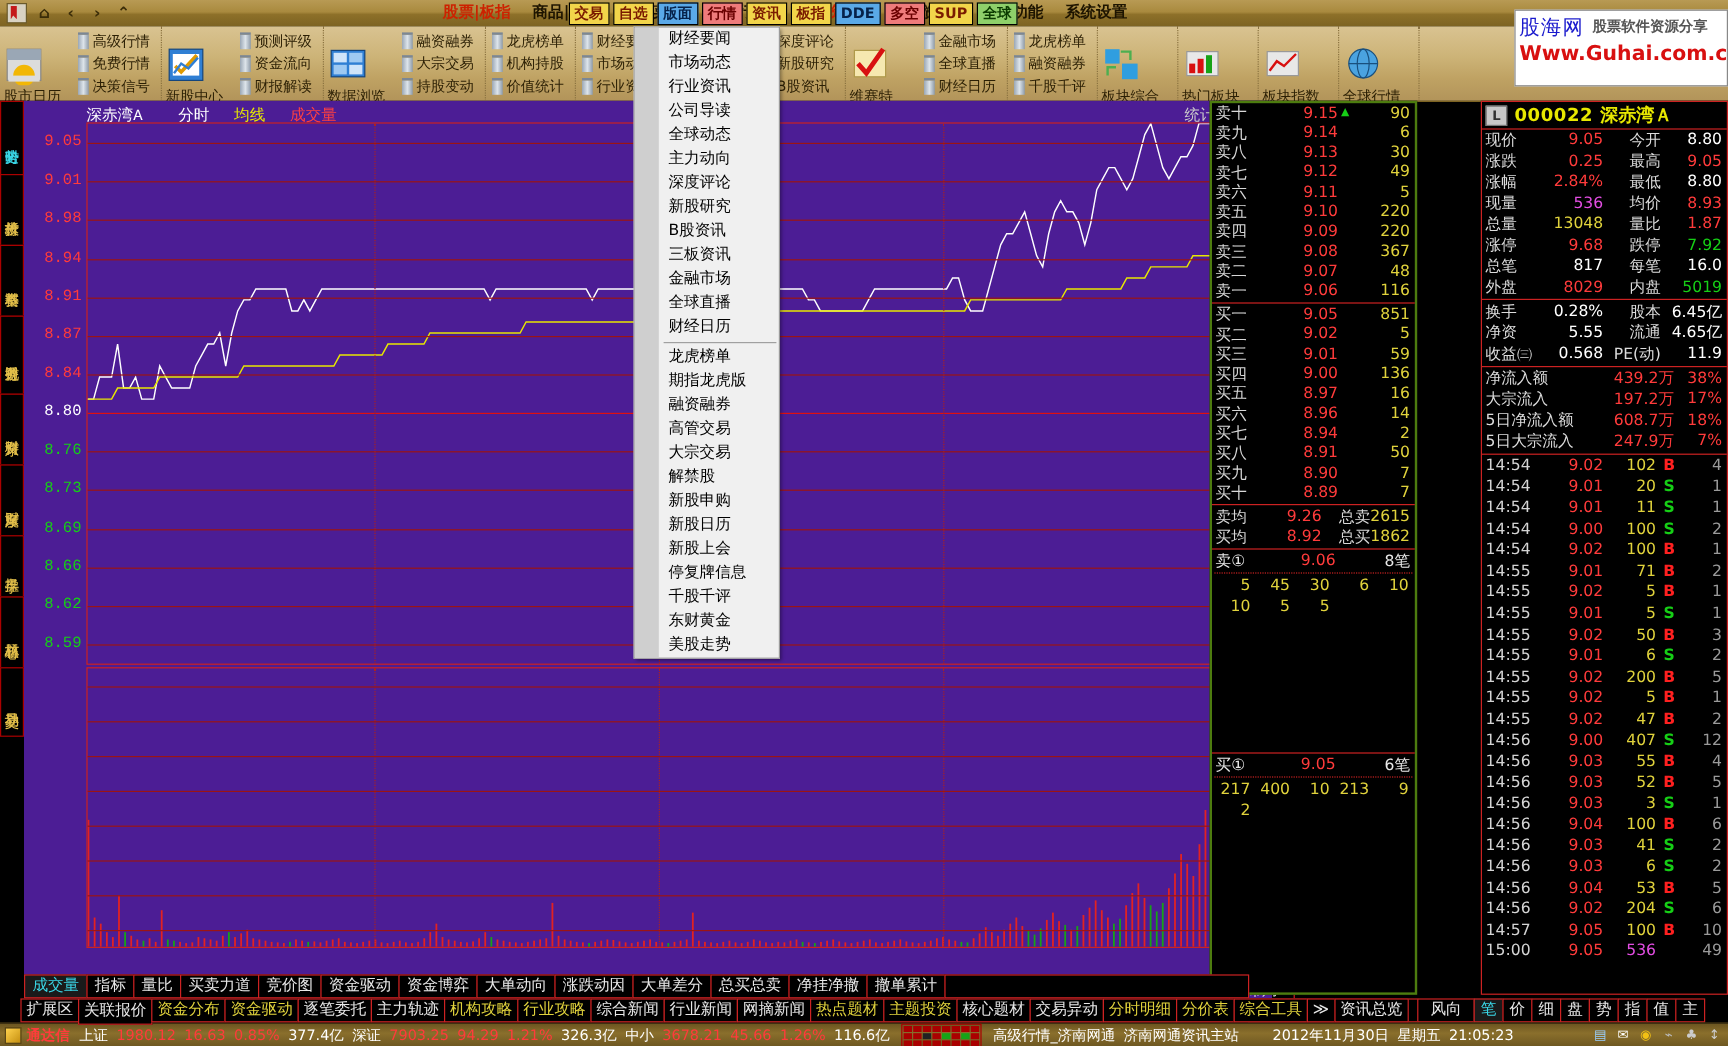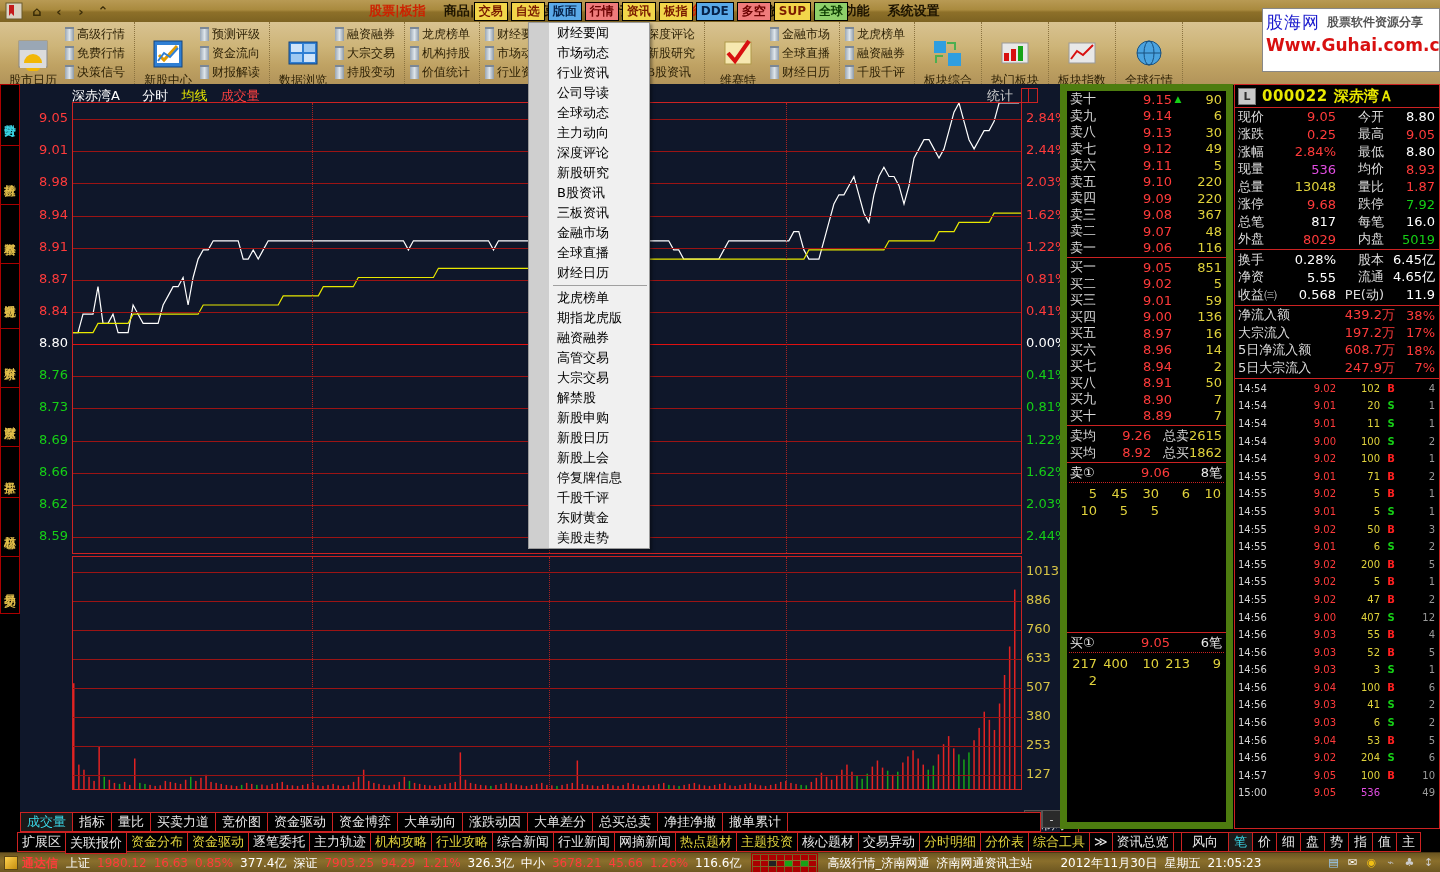--- a/index.html
+++ b/index.html
@@ -16,24 +16,24 @@
   .menu-item.hot{color:#cc2200;}
   .menu-item.active{color:#cc2200;}
   .topbtns{position:absolute;right:592px;top:2px;display:flex;gap:3px;}
   .tbtn{height:17px;line-height:17px;padding:0 4px;font-size:12px;font-weight:bold;border:1px solid #000;color:#000;}
 
   
   .ribbon{position:absolute;left:0;top:22px;width:1440px;height:62px;
     background:linear-gradient(to bottom,#d9c391 0%,#cdb478 40%,#bfa263 70%,#b2945a 100%);
     border-bottom:1px solid #7d6322;display:flex;align-items:stretch;}
   .rgroup{display:flex;align-items:center;border-right:1px dotted #8b7340;padding:0 3px;}
-  .bigbtn{width:60px;display:flex;flex-direction:column;align-items:center;justify-content:flex-end;height:72px;}
+  .bigbtn{width:60px;display:flex;flex-direction:column;justify-content:flex-end;height:72px;}
   .bigbtn .lbl{font-size:12px;color:#2b1f04;margin-top:1px;}
   .icbox{width:34px;height:34px;margin-top:2px;}
-  .colcmds{display:flex;flex-direction:column;justify-content:center;height:60px;padding:0 2px;font-family:Liberation Serif, serif;}
+  .colcmds{display:flex;flex-direction:column;justify-content:center;height:60px;padding:0 2px;}
   .cmd{display:flex;align-items:center;height:19px;font-size:12px;color:#2b1f04;white-space:nowrap;padding-right:4px;}
   .cmd .pill{display:inline-block;width:9px;height:12px;margin-right:3px;
     background:linear-gradient(to right,#9aa7b5,#dde4ea,#8d9aa8);border-top:2px solid #7b8795;}
 
   
   .watermark{position:absolute;right:0;top:8px;width:176px;height:62px;background:#fff;border:1px solid #888;}
   .wm1{position:absolute;left:3px;top:2px;font-size:17px;font-weight:normal;color:#1a1acd;letter-spacing:1px;}
   .wm2{position:absolute;left:64px;top:5px;font-size:12px;font-weight:bold;color:#555;letter-spacing:0px;}
   .wm3{position:absolute;left:3px;top:26px;font-size:17px;font-weight:bold;color:#d81010;}
 
@@ -51,21 +51,21 @@
   .vtab span{writing-mode:vertical-rl;text-orientation:upright;font-size:12px;color:#e4c04a;letter-spacing:0px;line-height:14px;}
   .vtab.sel span{color:#3ad8e8;}
 
   
   .lbtns{position:absolute;left:20px;top:618px;width:55px;}
   .lbtn{height:22px;border:1px solid #aa0000;box-sizing:border-box;margin-bottom:-1px;
     display:flex;align-items:center;justify-content:center;font-size:12px;
     background:linear-gradient(to bottom,#fbeedd,#ecd7b7);color:#8a2a12;}
 
   
-  .chart{position:absolute;left:20px;top:84px;width:1040px;height:748px;background:#0f172a;}
+  .chart{position:absolute;left:20px;top:84px;width:1040px;height:748px;background:#4c1d95;font-family:Liberation Mono, monospace;}
   .chart-title{position:absolute;left:52px;top:3px;font-size:13px;color:#fff;white-space:nowrap;}
   .chart-title .y{color:#e8e800;}
   .chart-title .r{color:#ff4040;}
   .stat-lbl{position:absolute;right:47px;top:3px;font-size:13px;color:#cccccc;}
   .stat-box{position:absolute;right:22px;top:4px;width:15px;height:13px;border:1px solid #cc2222;}
   .stat-box:after{content:"";position:absolute;left:6px;top:0;width:1px;height:13px;background:#cc2222;}
 
   .plot{position:absolute;left:52px;top:18px;width:950px;height:452px;border:1px solid #cc2222;box-sizing:border-box;}
   .vol{position:absolute;left:52px;top:472px;width:950px;height:234px;border:1px solid #cc2222;box-sizing:border-box;}
   .hline{position:absolute;left:0;width:100%;height:1px;background:#9b1414;}
@@ -79,21 +79,21 @@
   .taxis{position:absolute;left:52px;top:708px;width:950px;height:18px;}
   .tlab{position:absolute;font-size:13px;color:#ff4444;}
 
   .layout-btn{position:absolute;left:1004px;top:731px;width:55px;height:20px;border:1px solid #cc2222;box-sizing:border-box;
     display:flex;align-items:center;justify-content:center;color:#ddd;font-size:13px;}
   .pmz{position:absolute;left:1004px;top:726px;width:55px;height:18px;display:flex;}
   .pmz div{flex:1;border:1px solid #555;box-sizing:border-box;background:#2a2a2a;color:#ddd;font-size:11px;
     display:flex;align-items:center;justify-content:center;}
 
   
-  .obook{position:absolute;left:1060px;top:84px;width:173px;height:745px;border:7px solid #4d7c0f;box-sizing:border-box;background:#000;}
+  .obook{position:absolute;left:1008px;top:84px;width:173px;height:745px;border:2px solid #4d7c0f;box-sizing:border-box;background:#000;}
   .orow{display:flex;align-items:center;height:16.5px;font-size:13px;}
   .orow .lv{width:40px;padding-left:3px;color:#d8d8d8;}
   .orow .px{width:62px;text-align:right;color:#ff3b3b;}
   .orow .ar{width:12px;text-align:center;font-size:9px;color:#16cf16;}
   .orow .qt{flex:1;text-align:right;padding-right:4px;color:#e0d23c;}
   .osep{height:1px;background:#cc2222;margin:1px 0;}
   .avgrow{display:flex;align-items:center;height:17px;font-size:13px;}
   .avgrow .a{width:40px;padding-left:3px;color:#d8d8d8;}
   .avgrow .b{width:52px;text-align:right;color:#ff3b3b;}
   .avgrow .c{width:36px;text-align:right;padding-left:6px;color:#d8d8d8;}
@@ -116,21 +116,21 @@
   .frow{display:flex;height:17.5px;align-items:center;font-size:13px;}
   .frow .k{width:40px;padding-left:3px;color:#dcdcdc;}
   .frow .v{width:58px;text-align:right;}
   .frow .k2{width:42px;text-align:right;padding-left:6px;color:#dcdcdc;}
   .frow .v2{flex:1;text-align:right;padding-right:4px;}
   .vW{color:#ffffff;} .vR{color:#ff3b3b;} .vG{color:#16cf16;} .vY{color:#e0d23c;} .vM{color:#e24de2;}
   .flowrow{display:flex;height:17.5px;align-items:center;font-size:13px;}
   .flowrow .k{flex:1;padding-left:3px;color:#dcdcdc;}
   .flowrow .v{width:74px;text-align:right;color:#ff3b3b;}
   .flowrow .p{width:40px;text-align:right;padding-right:4px;color:#ff3b3b;}
-  .tkrow{display:flex;height:17.6px;align-items:center;font-size:10px;}
+  .tkrow{display:flex;height:17.6px;align-items:center;font-size:13px;}
   .tkrow .t{width:46px;padding-left:3px;color:#d4d4d4;}
   .tkrow .p{width:52px;text-align:right;color:#ff3b3b;}
   .tkrow .q{width:44px;text-align:right;color:#e0d23c;}
   .tkrow .s{width:22px;text-align:center;font-weight:bold;}
   .tkrow .c{flex:1;text-align:right;padding-right:4px;color:#9a9a9a;}
   .bsB{color:#ff2020;} .bsS{color:#16cf16;}
 
   
   .btabs1{position:absolute;left:20px;top:832px;width:1020px;height:20px;display:flex;}
   .btab{border:1px solid #cc2222;box-sizing:border-box;margin-right:-1px;padding:0 6px;height:20px;line-height:18px;

